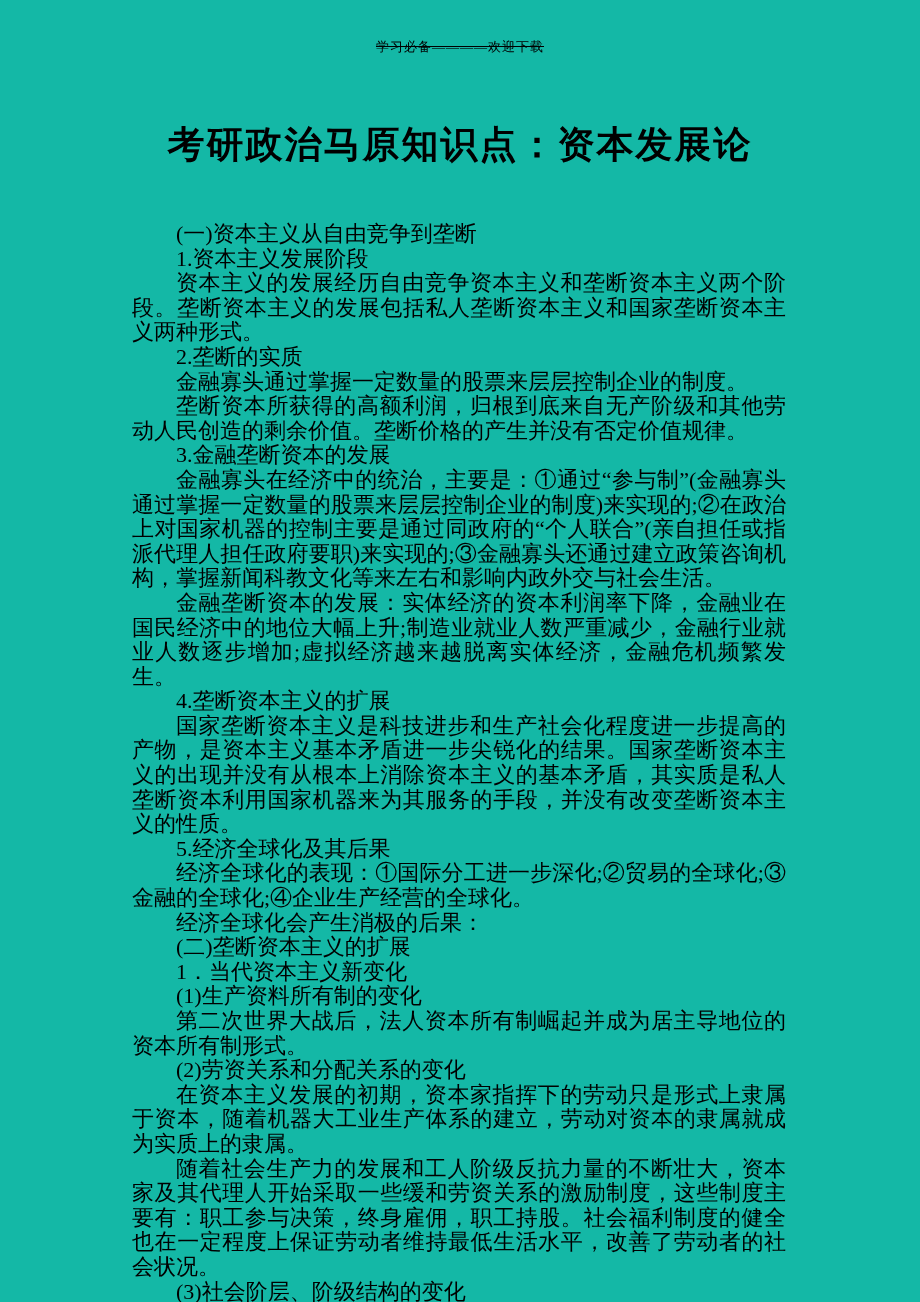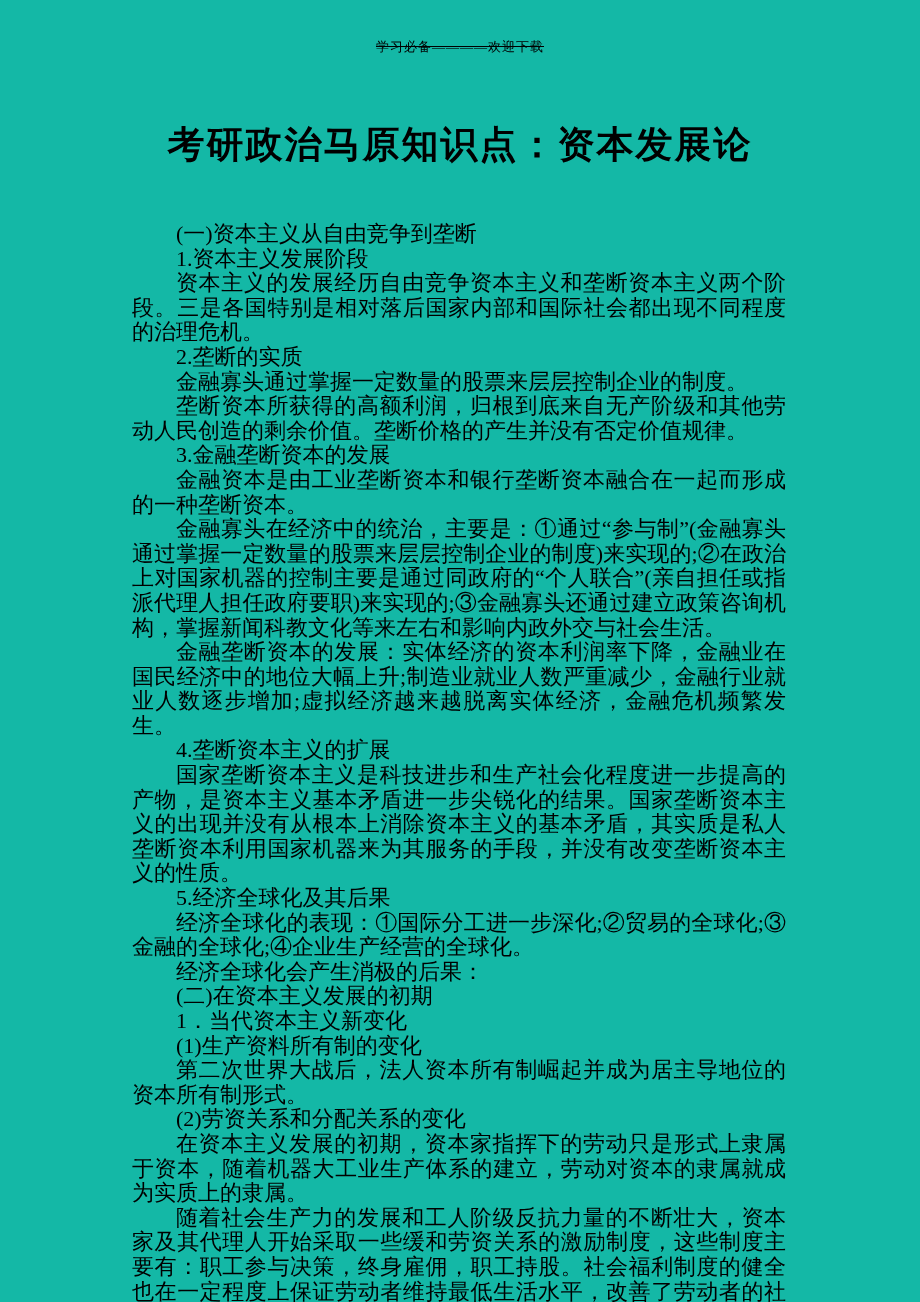--- a/index.html
+++ b/index.html
@@ -47,34 +47,33 @@
 </style>
 </head>
 <body>
 
 <div class="page">
   <div class="doc-header">学习必备————欢迎下载</div>
   <h1 class="doc-title">考研政治马原知识点：资本发展论</h1>
   <div class="doc-body">
     <p>(一)资本主义从自由竞争到垄断</p>
     <p>1.资本主义发展阶段</p>
-    <p>资本主义的发展经历自由竞争资本主义和垄断资本主义两个阶段。三是各国特别是相对落后国家内部和国际社会都出现不同程度的治理危机。</p>
+    <p>资本主义的发展经历自由竞争资本主义和垄断资本主义两个阶段。垄断资本主义的发展包括私人垄断资本主义和国家垄断资本主义两种形式。</p>
     <p>2.垄断的实质</p>
     <p>金融寡头通过掌握一定数量的股票来层层控制企业的制度。</p>
     <p>垄断资本所获得的高额利润，归根到底来自无产阶级和其他劳动人民创造的剩余价值。垄断价格的产生并没有否定价值规律。</p>
     <p>3.金融垄断资本的发展</p>
-    <p>金融资本是由工业垄断资本和银行垄断资本融合在一起而形成的一种垄断资本。</p>
     <p>金融寡头在经济中的统治，主要是：①通过“参与制”(金融寡头通过掌握一定数量的股票来层层控制企业的制度)来实现的;②在政治上对国家机器的控制主要是通过同政府的“个人联合”(亲自担任或指派代理人担任政府要职)来实现的;③金融寡头还通过建立政策咨询机构，掌握新闻科教文化等来左右和影响内政外交与社会生活。</p>
     <p>金融垄断资本的发展：实体经济的资本利润率下降，金融业在国民经济中的地位大幅上升;制造业就业人数严重减少，金融行业就业人数逐步增加;虚拟经济越来越脱离实体经济，金融危机频繁发生。</p>
     <p>4.垄断资本主义的扩展</p>
     <p>国家垄断资本主义是科技进步和生产社会化程度进一步提高的产物，是资本主义基本矛盾进一步尖锐化的结果。国家垄断资本主义的出现并没有从根本上消除资本主义的基本矛盾，其实质是私人垄断资本利用国家机器来为其服务的手段，并没有改变垄断资本主义的性质。</p>
     <p>5.经济全球化及其后果</p>
     <p>经济全球化的表现：①国际分工进一步深化;②贸易的全球化;③金融的全球化;④企业生产经营的全球化。</p>
     <p>经济全球化会产生消极的后果：</p>
-    <p>(二)在资本主义发展的初期</p>
+    <p>(二)垄断资本主义的扩展</p>
     <p>1．当代资本主义新变化</p>
     <p>(1)生产资料所有制的变化</p>
     <p>第二次世界大战后，法人资本所有制崛起并成为居主导地位的资本所有制形式。</p>
     <p>(2)劳资关系和分配关系的变化</p>
     <p>在资本主义发展的初期，资本家指挥下的劳动只是形式上隶属于资本，随着机器大工业生产体系的建立，劳动对资本的隶属就成为实质上的隶属。</p>
     <p>随着社会生产力的发展和工人阶级反抗力量的不断壮大，资本家及其代理人开始采取一些缓和劳资关系的激励制度，这些制度主要有：职工参与决策，终身雇佣，职工持股。社会福利制度的健全也在一定程度上保证劳动者维持最低生活水平，改善了劳动者的社会状况。</p>
     <p>(3)社会阶层、阶级结构的变化</p>
   </div>
 </div>
 

